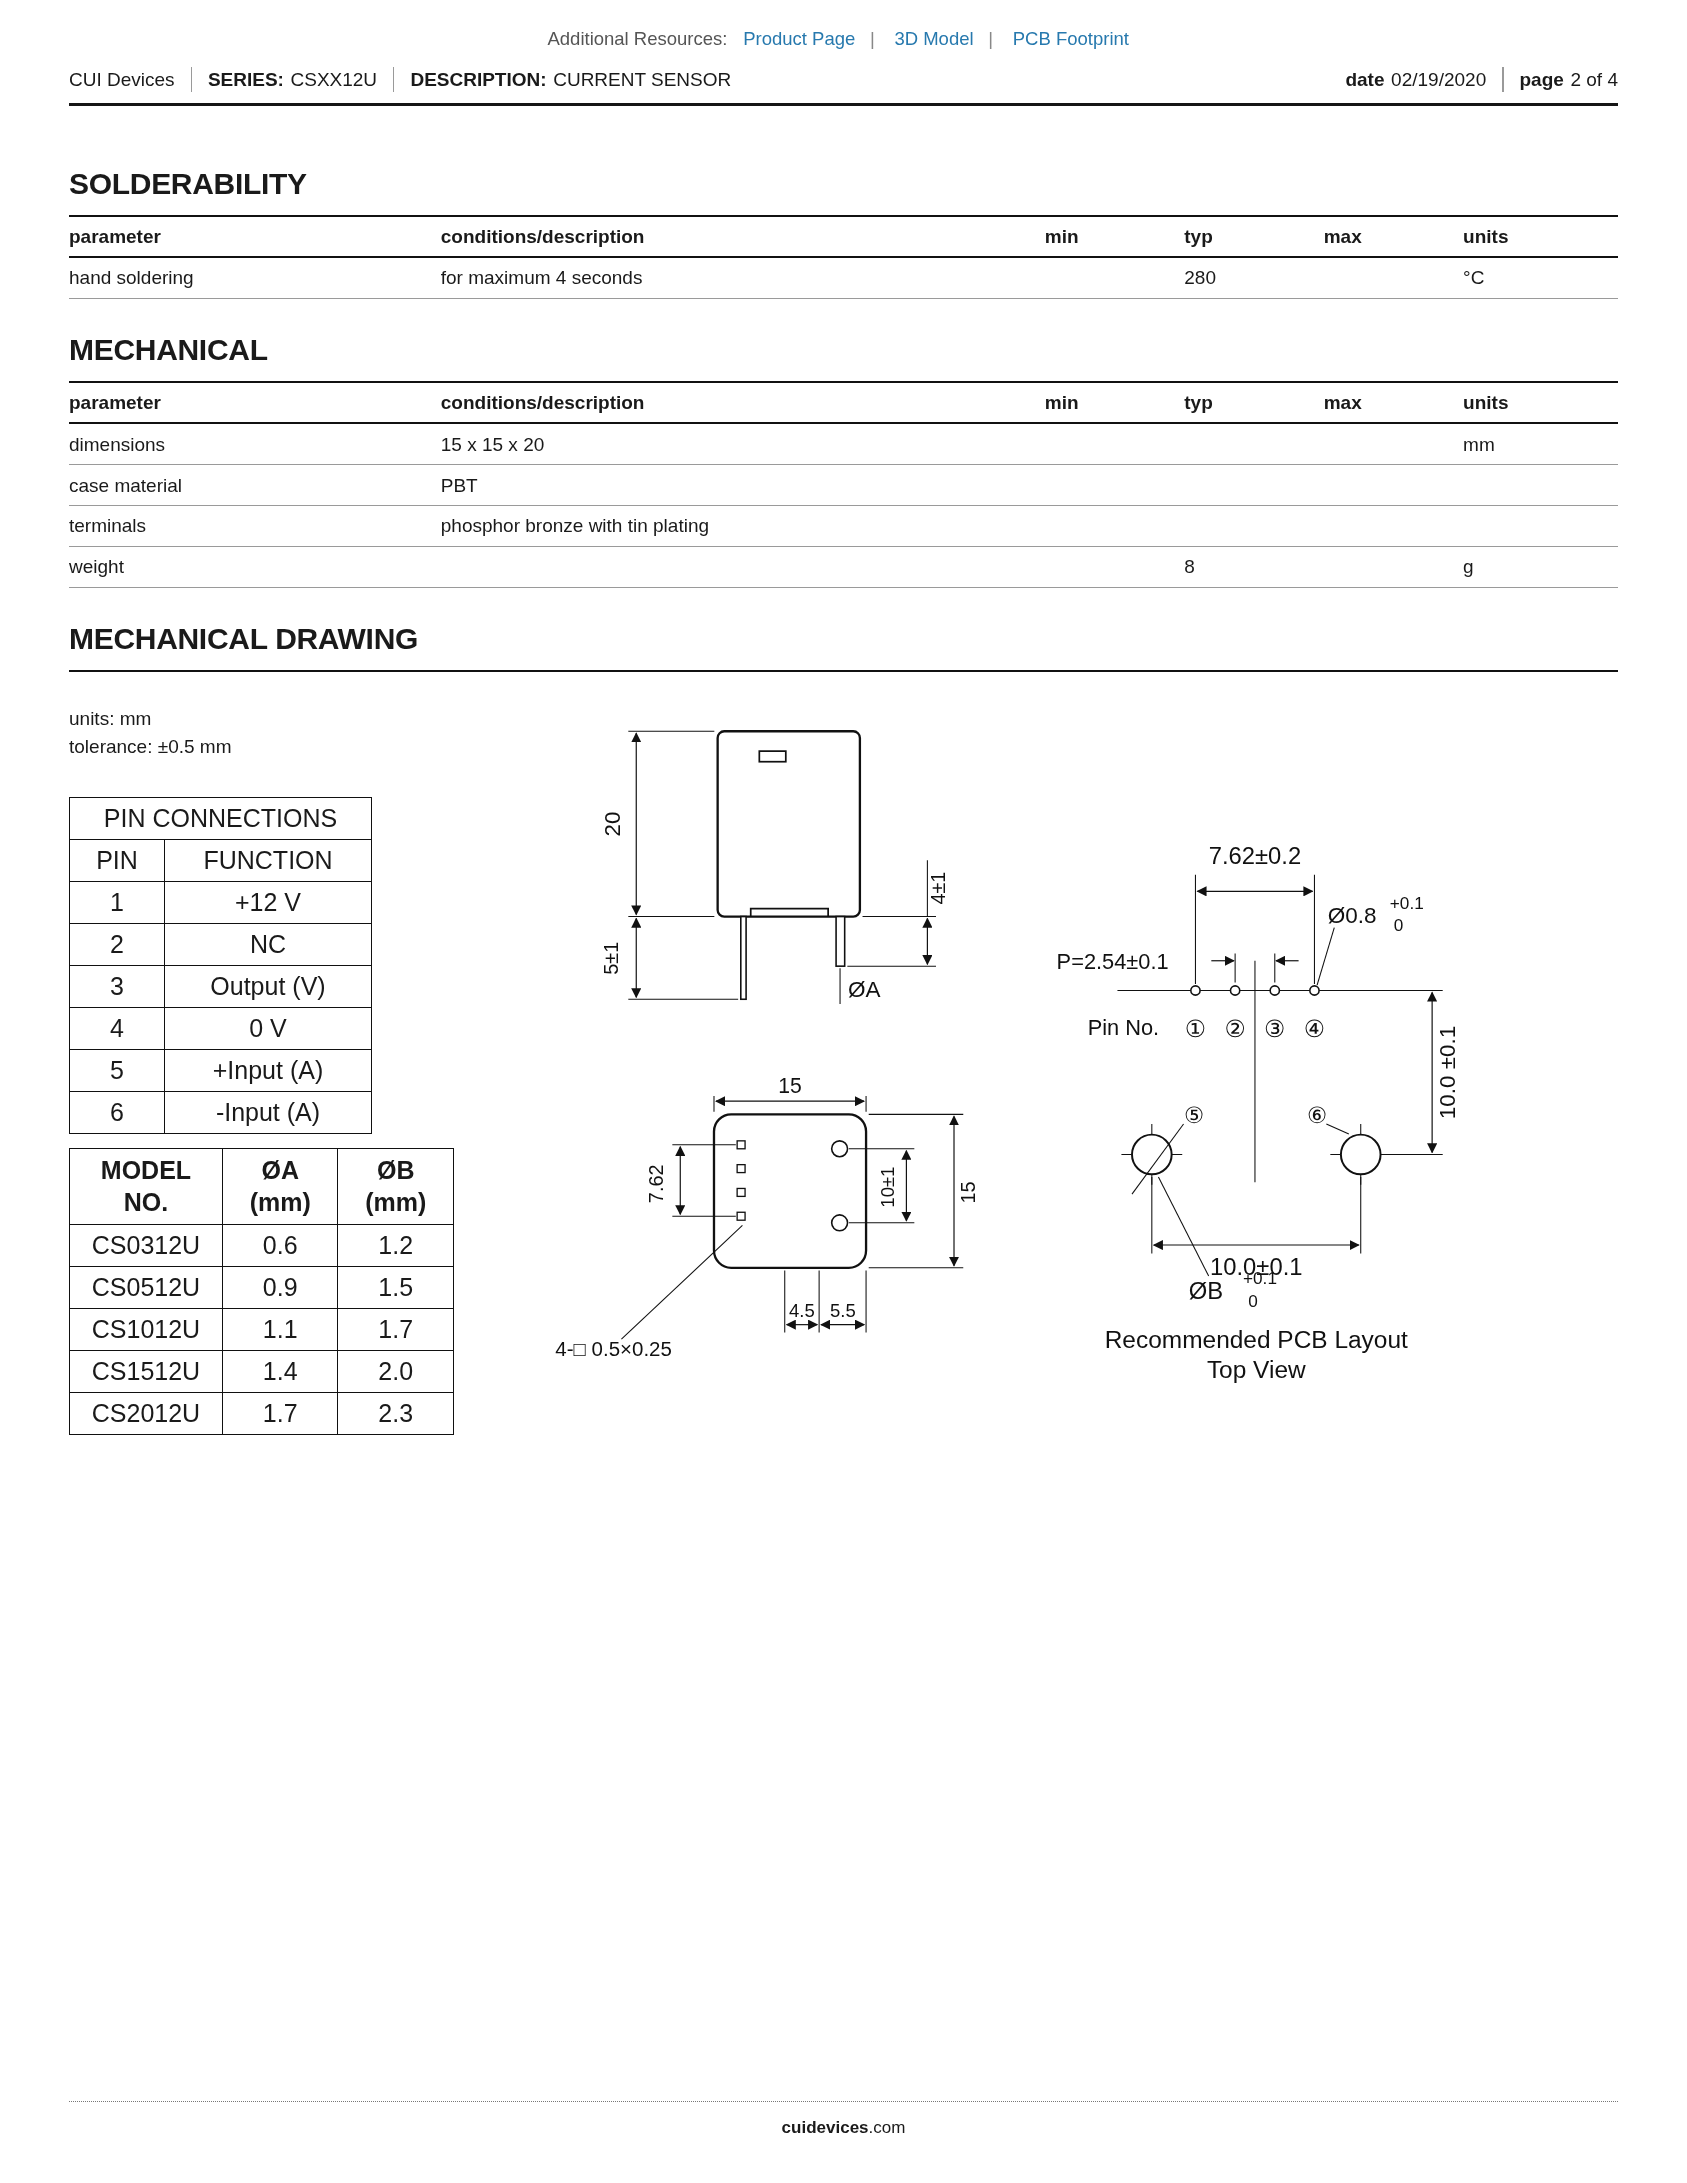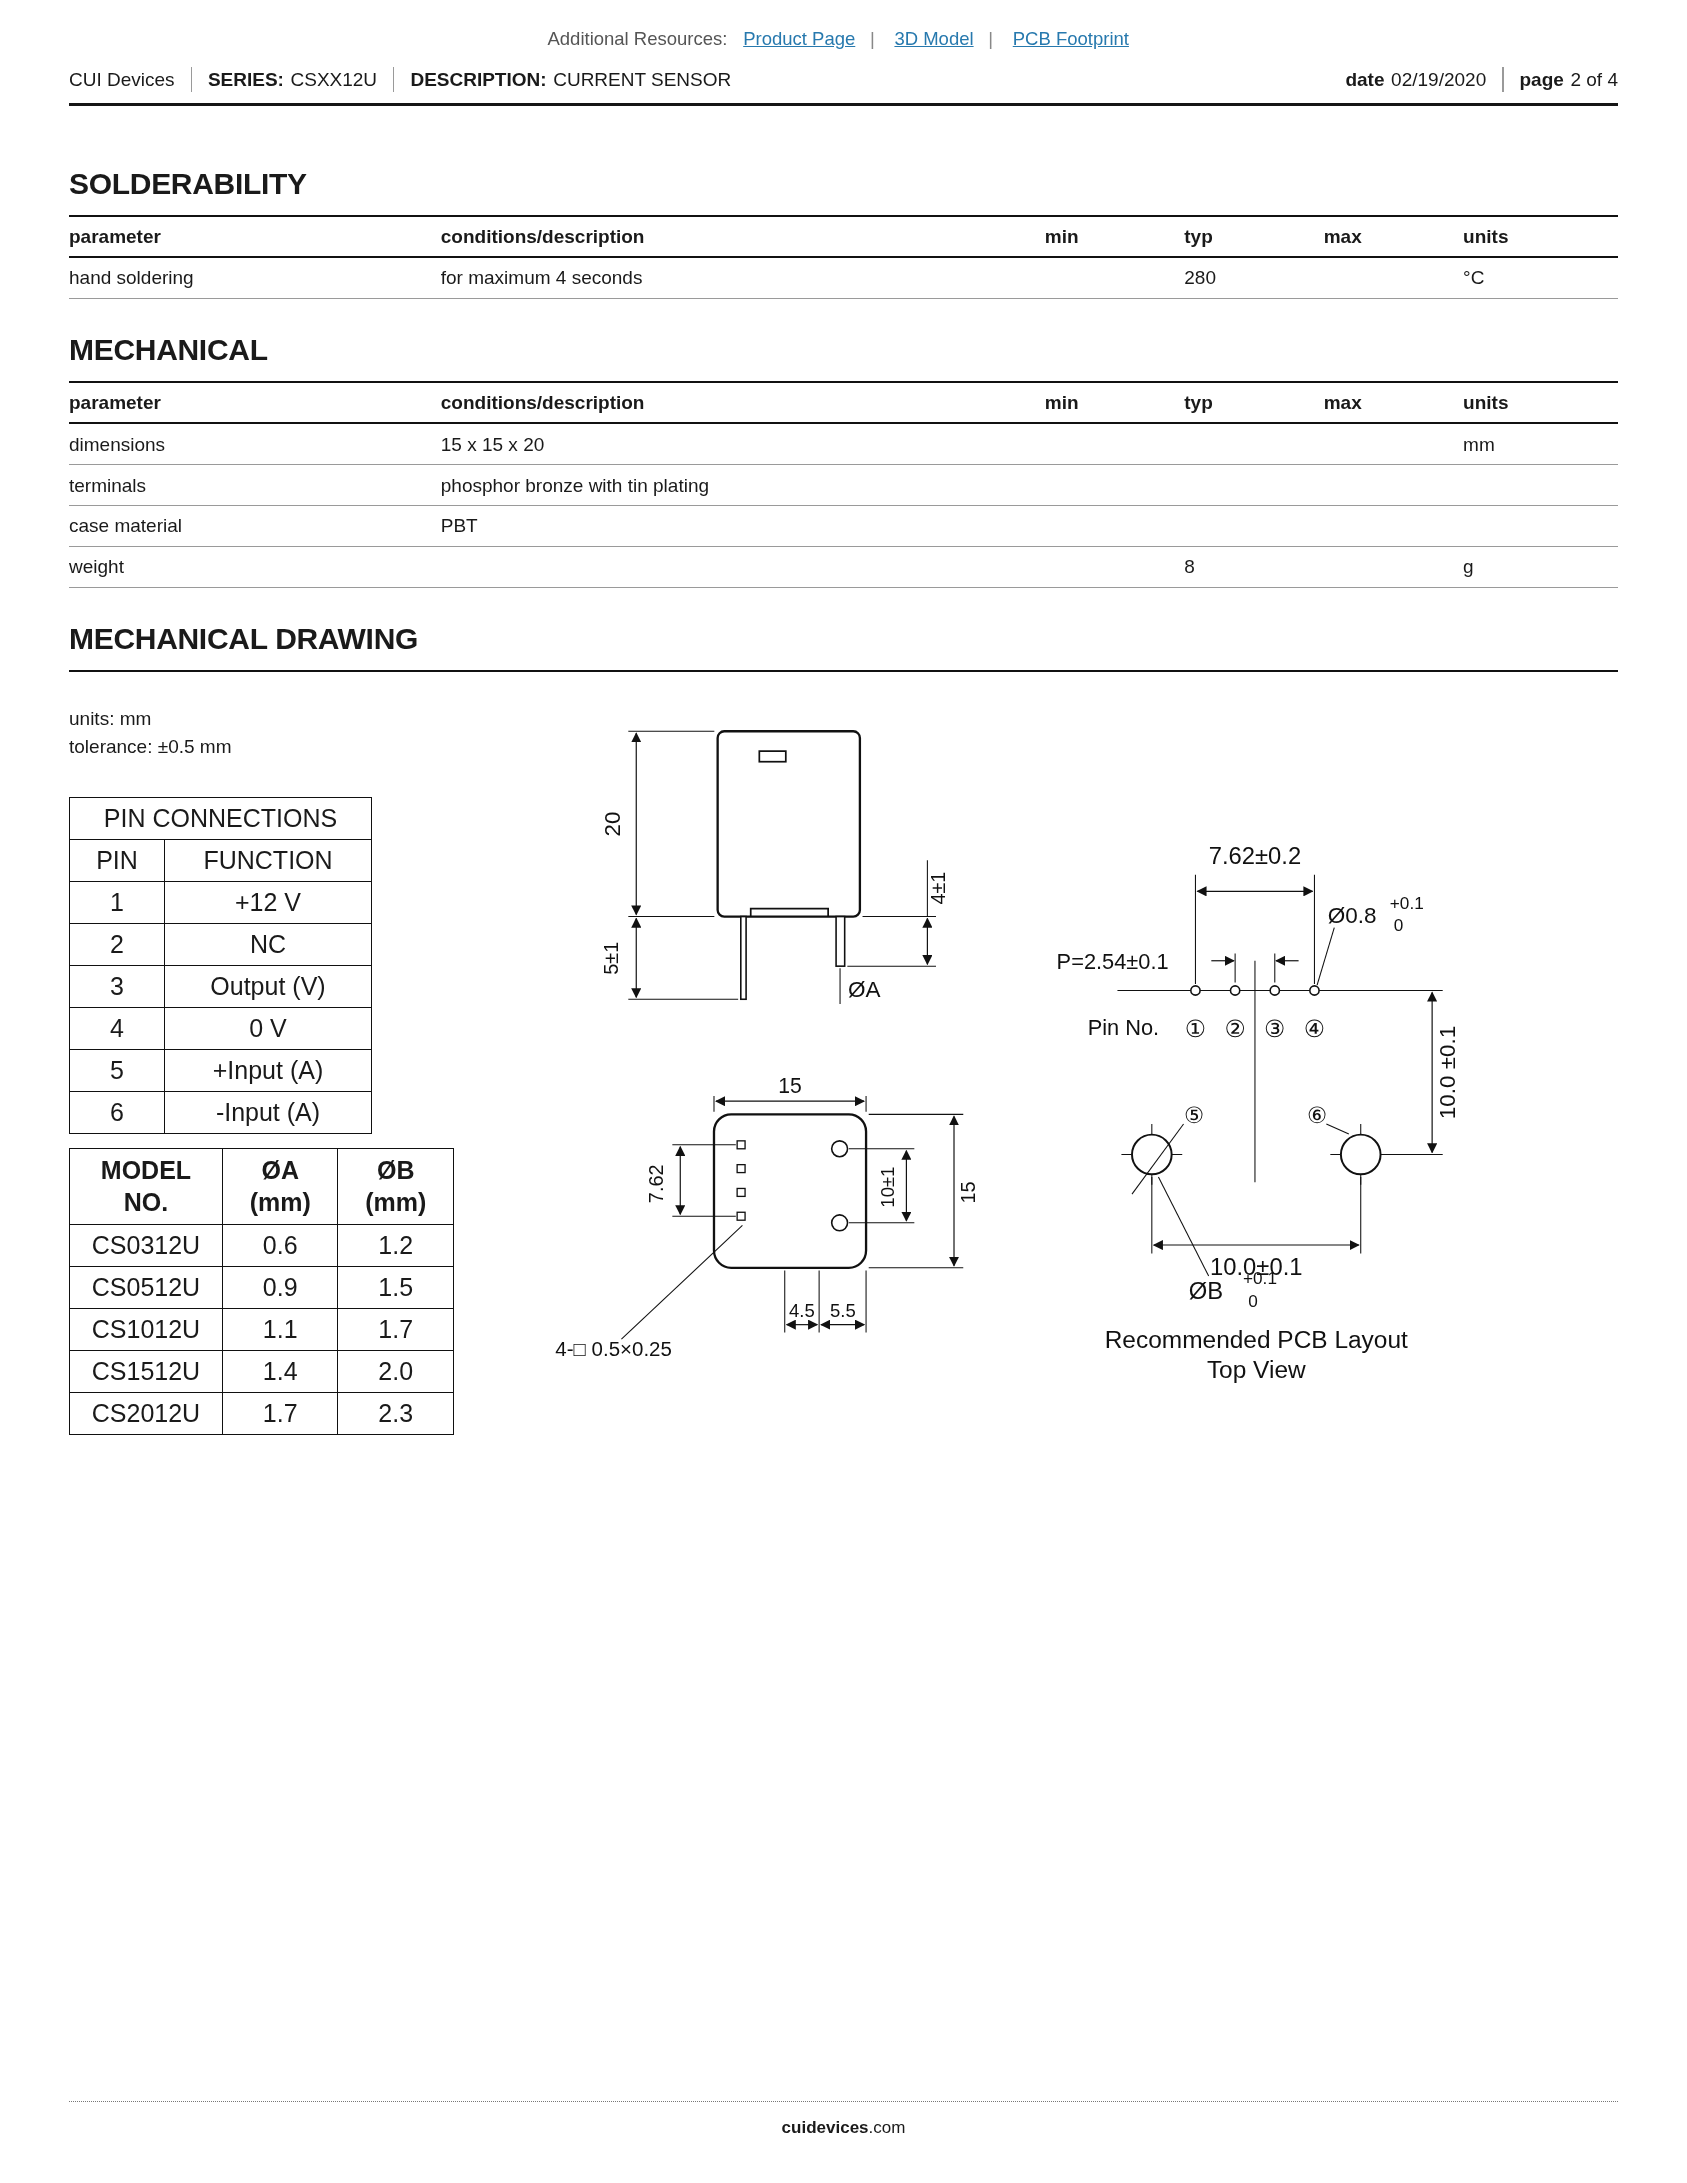--- a/index.html
+++ b/index.html
@@ -1,20 +1,20 @@
 <!DOCTYPE html>
 <html style="font-size:10.6px"><head>
 <meta charset="utf-8">
 <style>
   html,body{margin:0;padding:0;background:#e8e8e8;}
   .page{position:relative;width:1687px;height:2183px;background:#ffffff;
         font-family:"Liberation Sans",sans-serif;color:#1a1a1a;overflow:hidden;}
   
   .res-bar{padding-top:28px;text-align:center;font-size:18.5px;color:#555;}
-  .res-bar a{color:#2779ae;text-decoration:underline;margin:0 10.6px;cursor:pointer;}
+  .res-bar a{color:#2779ae;margin:0 10.6px;cursor:pointer;}
   .res-sep{color:#888;margin:0 4px;}
   
   .hdr{margin:17px 69px 0;display:flex;justify-content:space-between;align-items:center;font-size:19px;}
   .hdr-left,.hdr-right{display:flex;align-items:center;}
   .hdr b{font-weight:400;}
   .vsep{width:1.3px;height:25px;background:#9a9a9a;margin:0 16px;}
   .lbl{font-weight:700;margin-right:6.6px;}
   .rule-dark{margin:10.6px 69px 0;height:3.3px;background:#161616;}
   
   .sec{margin:0 69px;}
@@ -144,30 +144,30 @@
       <tbody>
         <tr>
           <td>dimensions</td>
           <td>15 x 15 x 20</td>
           <td class="c"></td>
           <td class="c"></td>
           <td class="c"></td>
           <td class="c">mm</td>
         </tr>
         <tr>
+          <td>case material</td>
+          <td>PBT</td>
+          <td class="c"></td>
+          <td class="c"></td>
+          <td class="c"></td>
+          <td class="c"></td>
+        </tr>
+        <tr>
           <td>terminals</td>
           <td>phosphor bronze with tin plating</td>
-          <td class="c"></td>
-          <td class="c"></td>
-          <td class="c"></td>
-          <td class="c"></td>
-        </tr>
-        <tr>
-          <td>case material</td>
-          <td>PBT</td>
           <td class="c"></td>
           <td class="c"></td>
           <td class="c"></td>
           <td class="c"></td>
         </tr>
         <tr>
           <td>weight</td>
           <td></td>
           <td class="c"></td>
           <td class="c">8</td>

